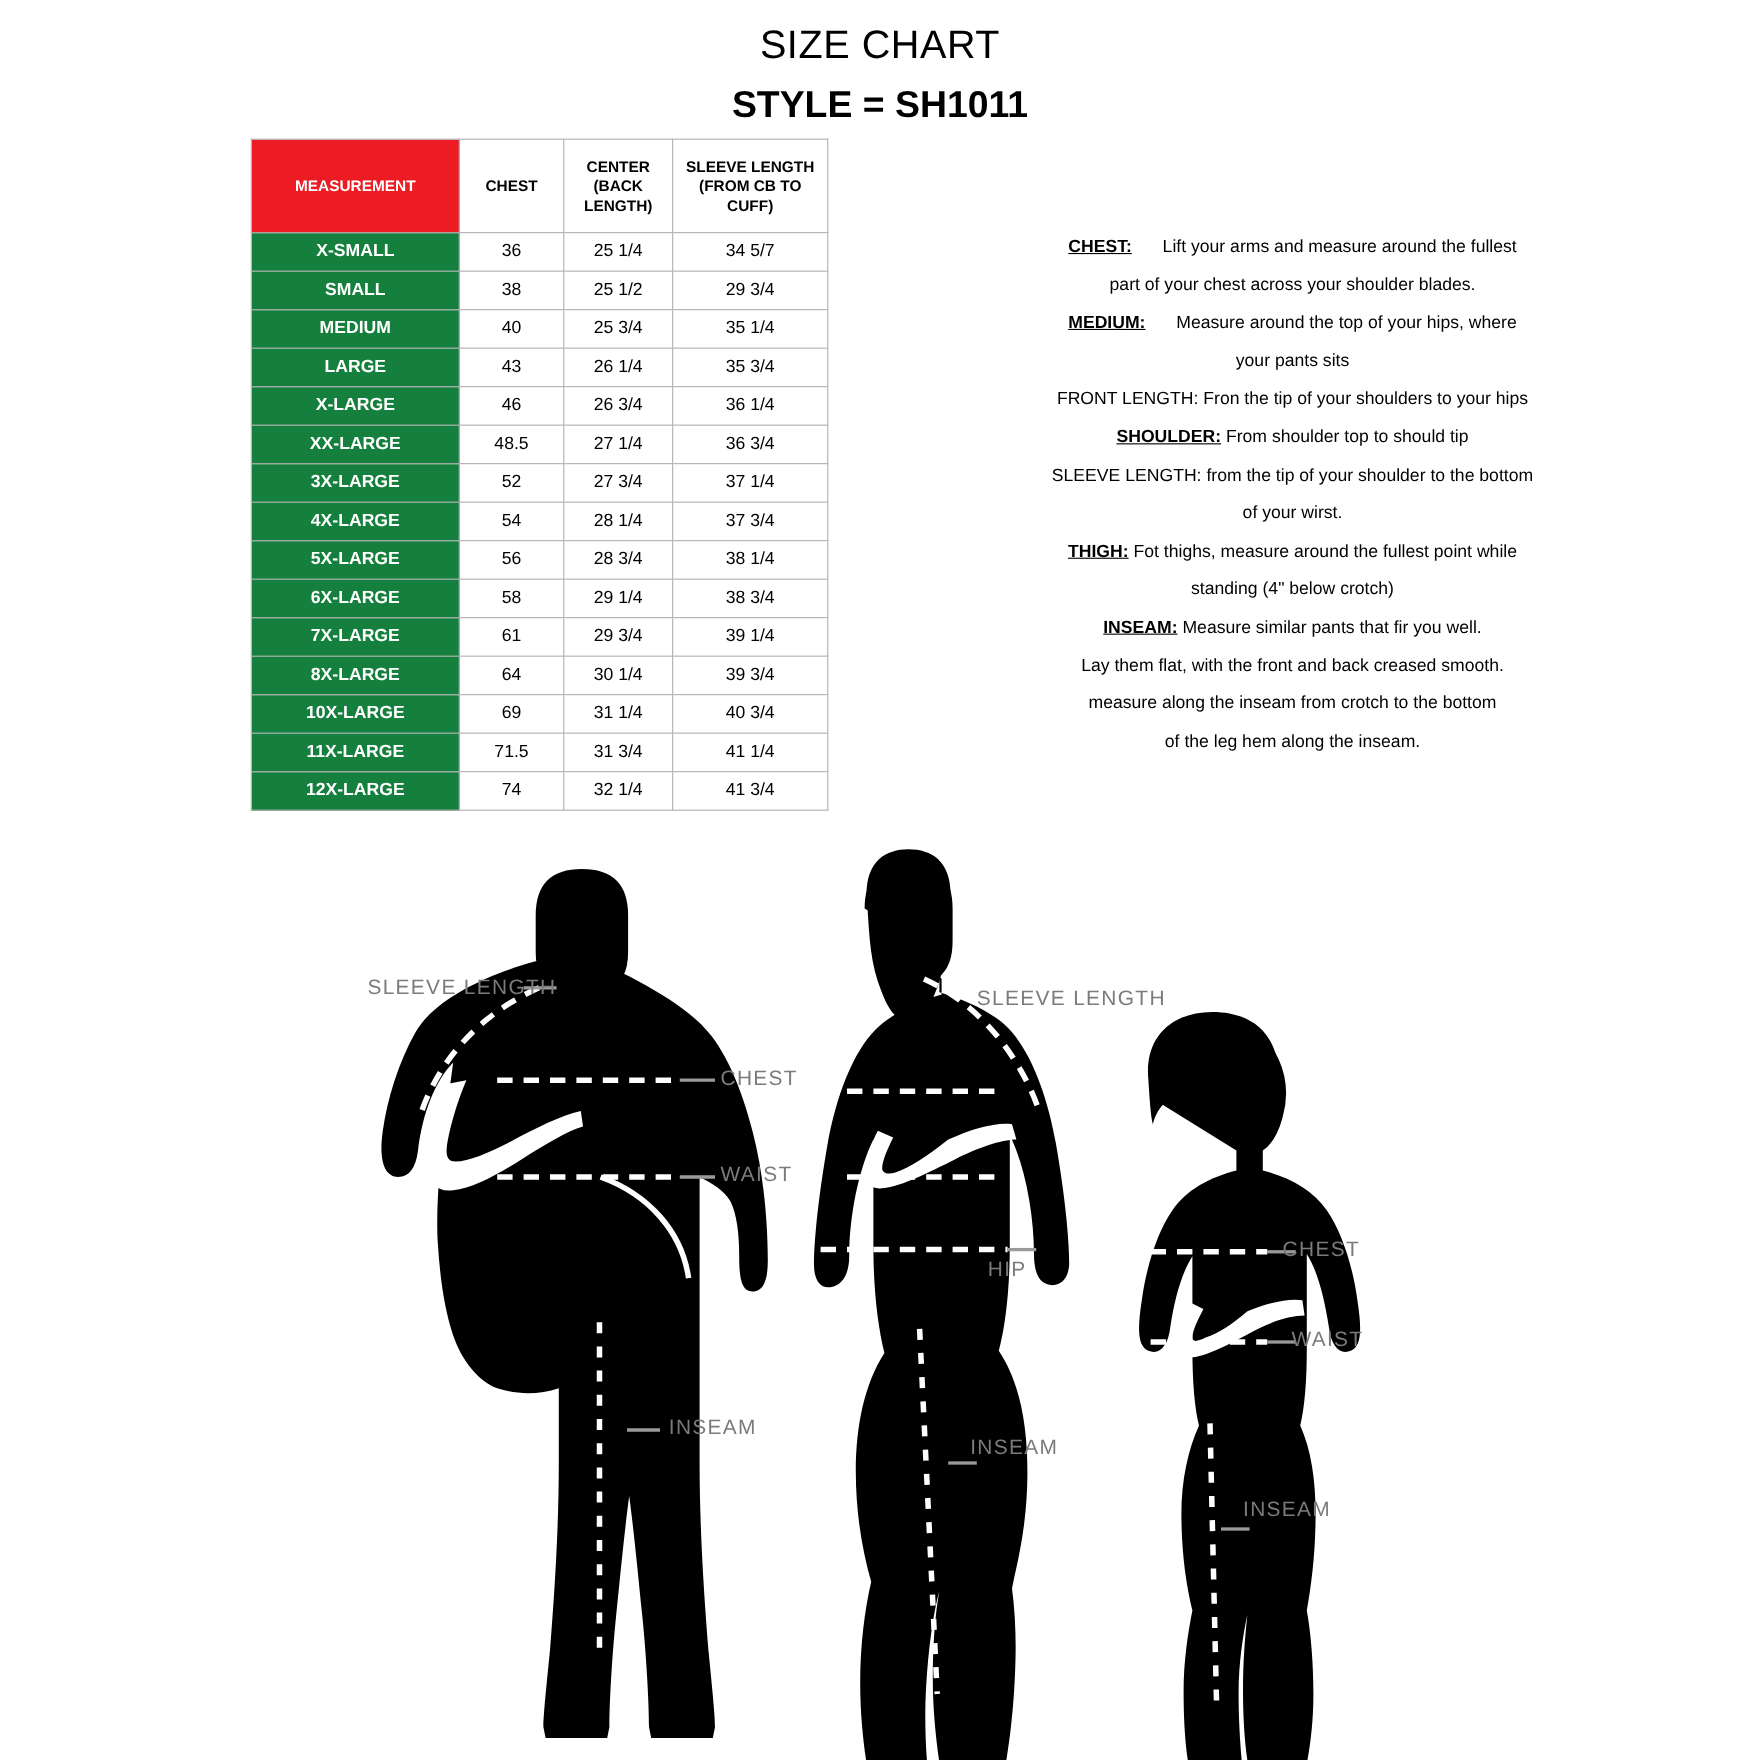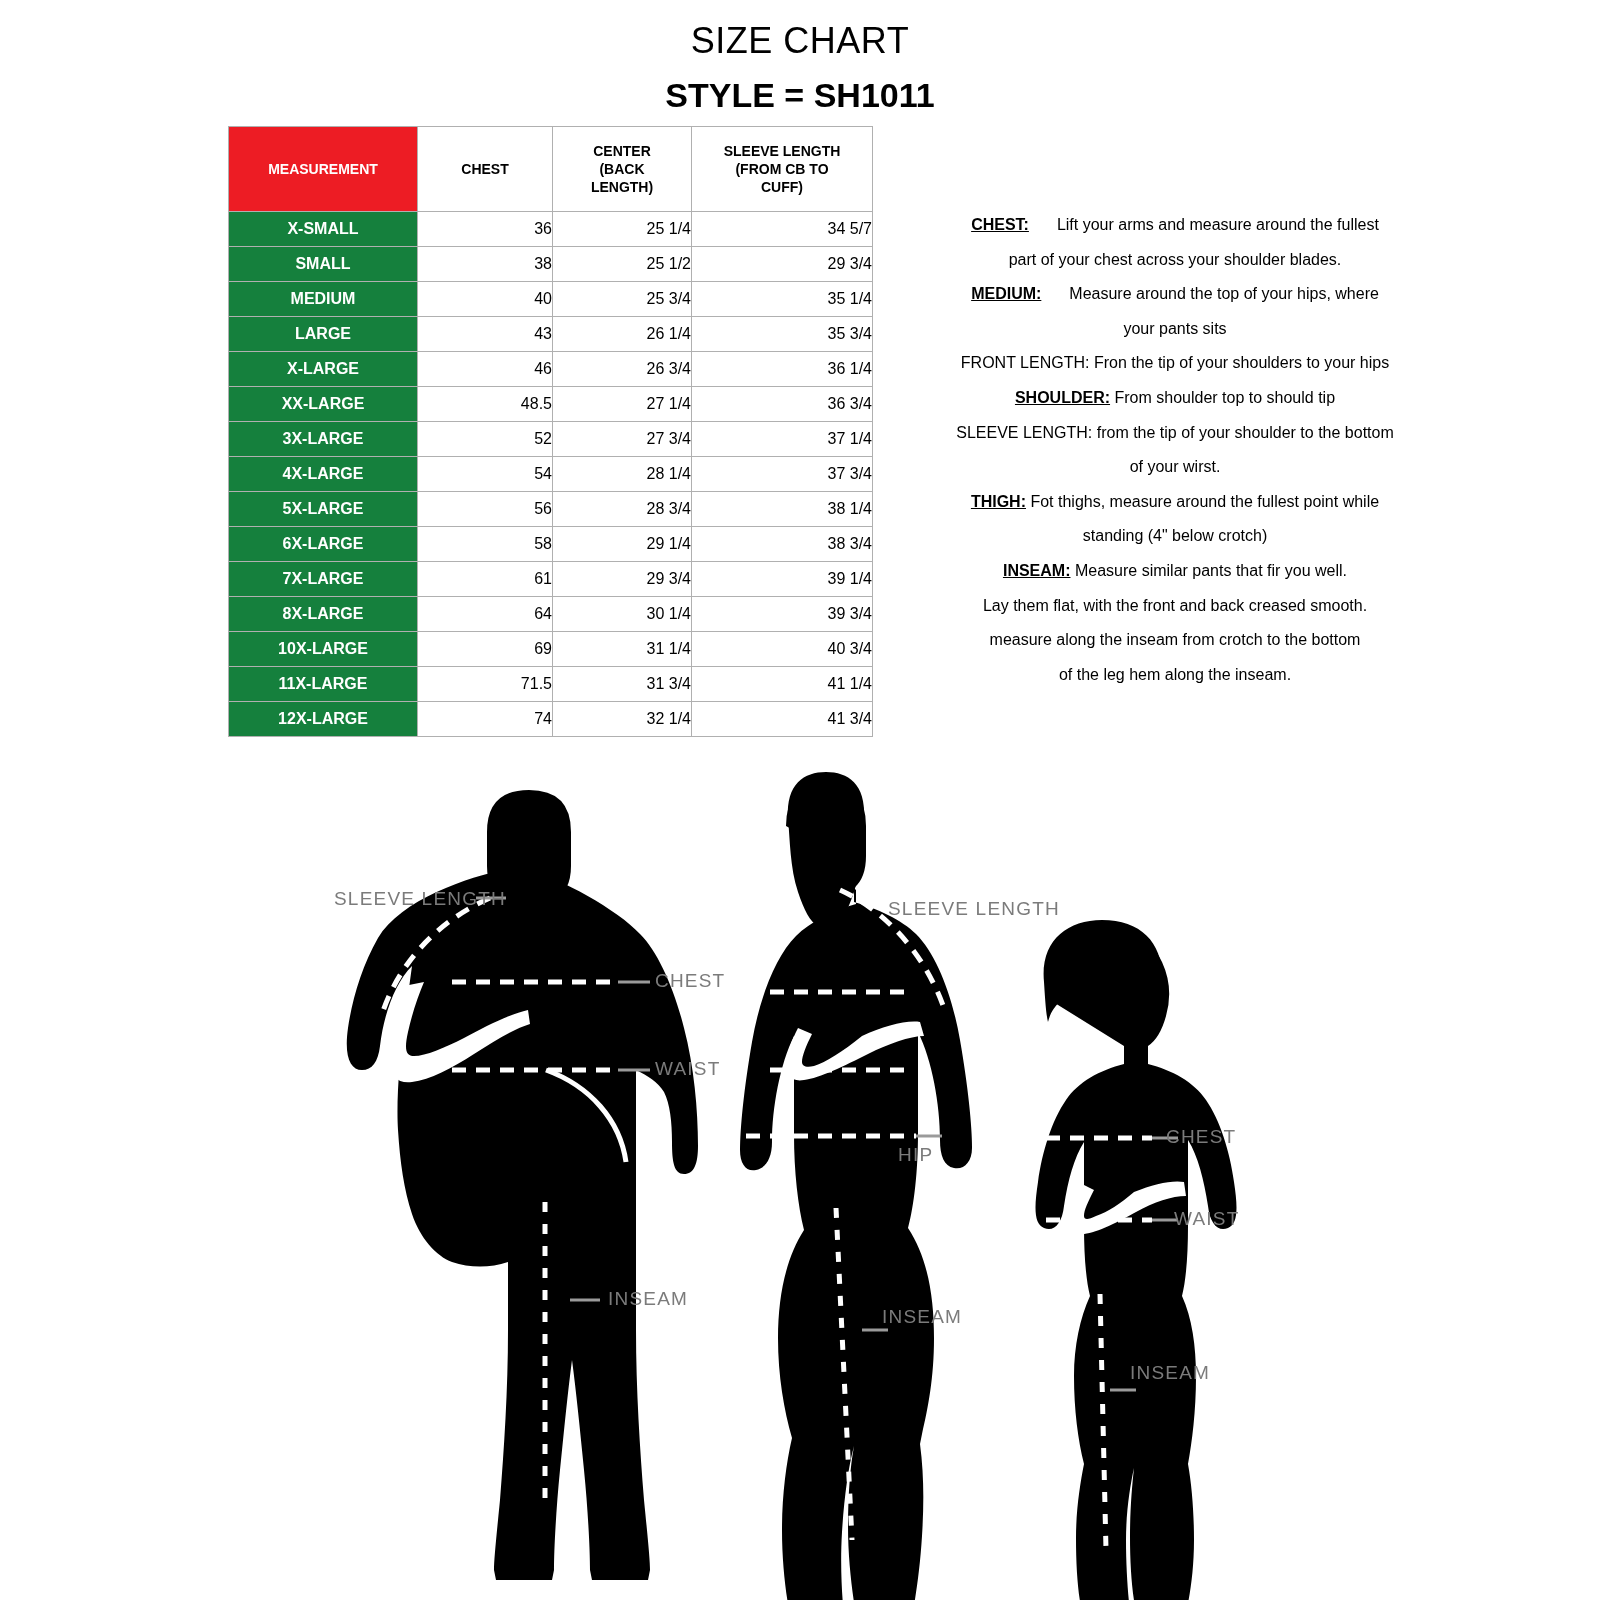--- a/index.html
+++ b/index.html
@@ -53,39 +53,38 @@
     padding: 0;
     height: 34px;
   }
   .size-table thead th {
     background: #ed1c24;
     color: #ffffff;
     font-weight: bold;
     font-size: 14px;
     height: 80px;
     line-height: 18px;
-    padding: 2px 20px;
+    padding: 2px 0;
   }
   .size-table thead th.plain {
     background: #ffffff;
     color: #000000;
     font-size: 14px;
   }
   .size-table tbody td.size-name {
     background: #15803d;
     color: #ffffff;
     font-weight: bold;
     font-size: 16px;
     width: 188px;
   }
   .size-table tbody td.val {
     background: #ffffff;
     color: #000000;
     font-size: 16px;
-    text-align: right;
   }
   .col-chest { width: 94px; }
   .col-center { width: 98px; }
   .col-sleeve { width: 140px; }
 
   
   .instructions {
     position: absolute;
     left: 855px;
     top: 208px;

